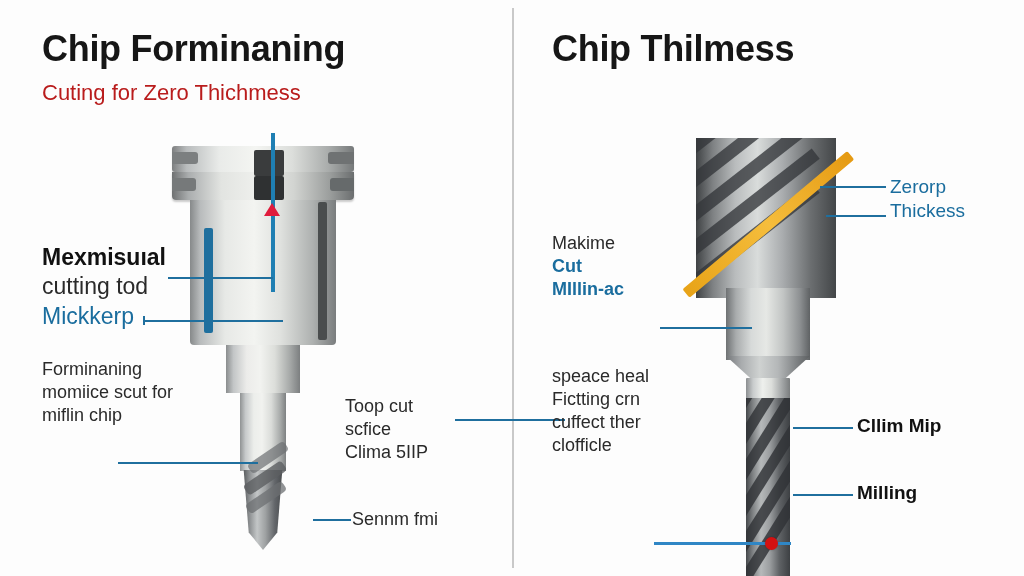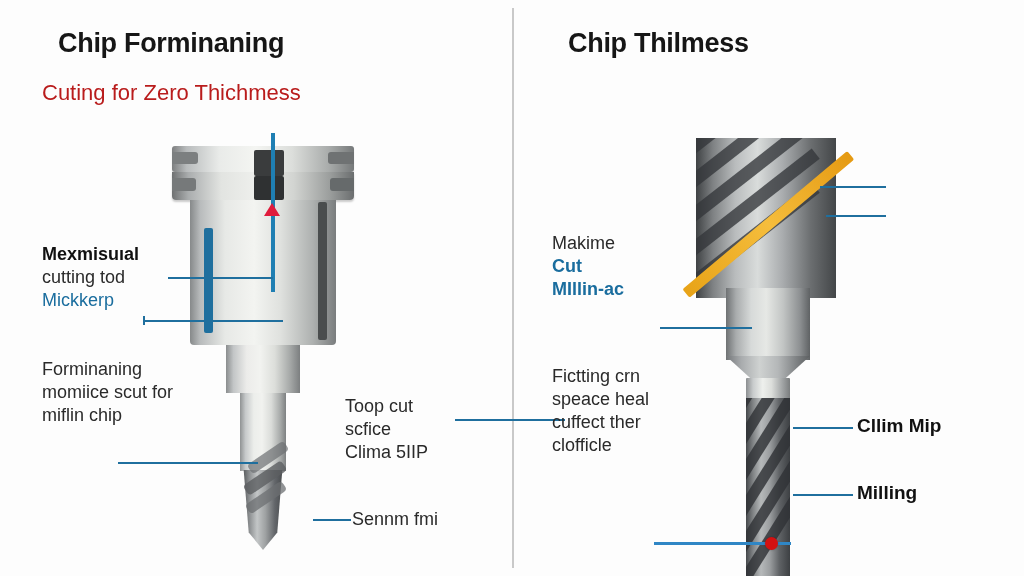--- a/index.html
+++ b/index.html
@@ -16,24 +16,23 @@
   .divider{
     position:absolute;left:512px;top:8px;width:2px;height:560px;
     background:#c9c9c9;
   }
 
   
   .title{
     position:absolute;
     font-weight:bold;
     color:#161616;
-    font-size:27px;
+    font-size:36px;
     letter-spacing:-0.3px;
     white-space:nowrap;
-    margin-left:16px;
   }
   .subtitle{
     position:absolute;
     color:#b91c1c;
     font-size:22px;
     white-space:nowrap;
   }
   #title-left{left:42px;top:28px;}
   #subtitle-left{left:42px;top:80px;}
   #title-right{left:552px;top:28px;}
@@ -178,21 +177,21 @@
   </div>
 
   <div style="position:absolute;left:242px;top:472px;width:46px;height:12px;background:#5c5f62;opacity:.8;transform:rotate(-34deg);border-radius:4px;"></div>
   <div style="position:absolute;left:244px;top:492px;width:44px;height:11px;background:#6c6f72;opacity:.75;transform:rotate(-34deg);border-radius:4px;"></div>
   <div style="position:absolute;left:246px;top:452px;width:44px;height:11px;background:#6c6f72;opacity:.7;transform:rotate(-34deg);border-radius:4px;"></div>
 
   <div class="blue-vline" style="left:271px;top:133px;height:96px;"></div>
   <div class="red-arrow" style="left:264px;top:203px;"></div>
   <div class="blue-vline2" style="left:271px;top:225px;height:67px;"></div>
 
-  <div class="ann" id="ann-max" style="left:42px;top:243px;font-size:18px;">
+  <div class="ann" id="ann-max" style="left:42px;top:243px;font-size:23px;">
     <span class="ln bold">Mexmisuıal</span>
     <span class="ln dark">cutting tod</span>
     <span class="ln blue">Mickkerp</span>
   </div>
   <div class="conn" style="left:168px;top:277px;width:105px;"></div>
   <div class="conn" style="left:143px;top:320px;width:140px;"></div>
   <div class="conn-cap" style="left:143px;top:316px;"></div>
 
   <div class="ann" style="left:42px;top:358px;font-size:18px;">
     <span class="ln dark">Forminaning</span>
@@ -232,32 +231,36 @@
       <div class="r-mill-flute" style="left:-10px;top:46px;"></div>
       <div class="r-mill-flute" style="left:-10px;top:82px;"></div>
       <div class="r-mill-flute" style="left:-10px;top:118px;"></div>
       <div class="r-mill-flute" style="left:-10px;top:154px;"></div>
       <div class="r-mill-flute" style="left:-10px;top:190px;"></div>
     </div>
 
   </div>
 
   <div class="conn" style="left:820px;top:186px;width:66px;"></div>
+  <div class="ann" style="left:890px;top:175px;font-size:19px;">
+    <span class="ln blue">Zerorp</span>
+    <span class="ln blue">Thickess</span>
+  </div>
   <div class="conn" style="left:826px;top:215px;width:60px;"></div>
 
   <div class="ann" style="left:552px;top:232px;font-size:18px;">
     <span class="ln dark">Makime</span>
     <span class="ln blue-bold">Cut</span>
     <span class="ln blue-bold">MIllin-ac</span>
   </div>
   <div class="conn" style="left:660px;top:327px;width:92px;"></div>
 
   <div class="ann" style="left:552px;top:365px;font-size:18px;">
+    <span class="ln dark">speace heal</span>
     <span class="ln dark">Fictting crn</span>
-    <span class="ln dark">speace heal</span>
     <span class="ln dark">cuffect ther</span>
     <span class="ln dark">clofficle</span>
   </div>
 
   <div class="conn" style="left:793px;top:427px;width:60px;"></div>
   <div class="ann" style="left:857px;top:414px;font-size:19px;">
     <span class="ln bold">Cllim Mip</span>
   </div>
 
   <div class="conn" style="left:793px;top:494px;width:60px;"></div>

